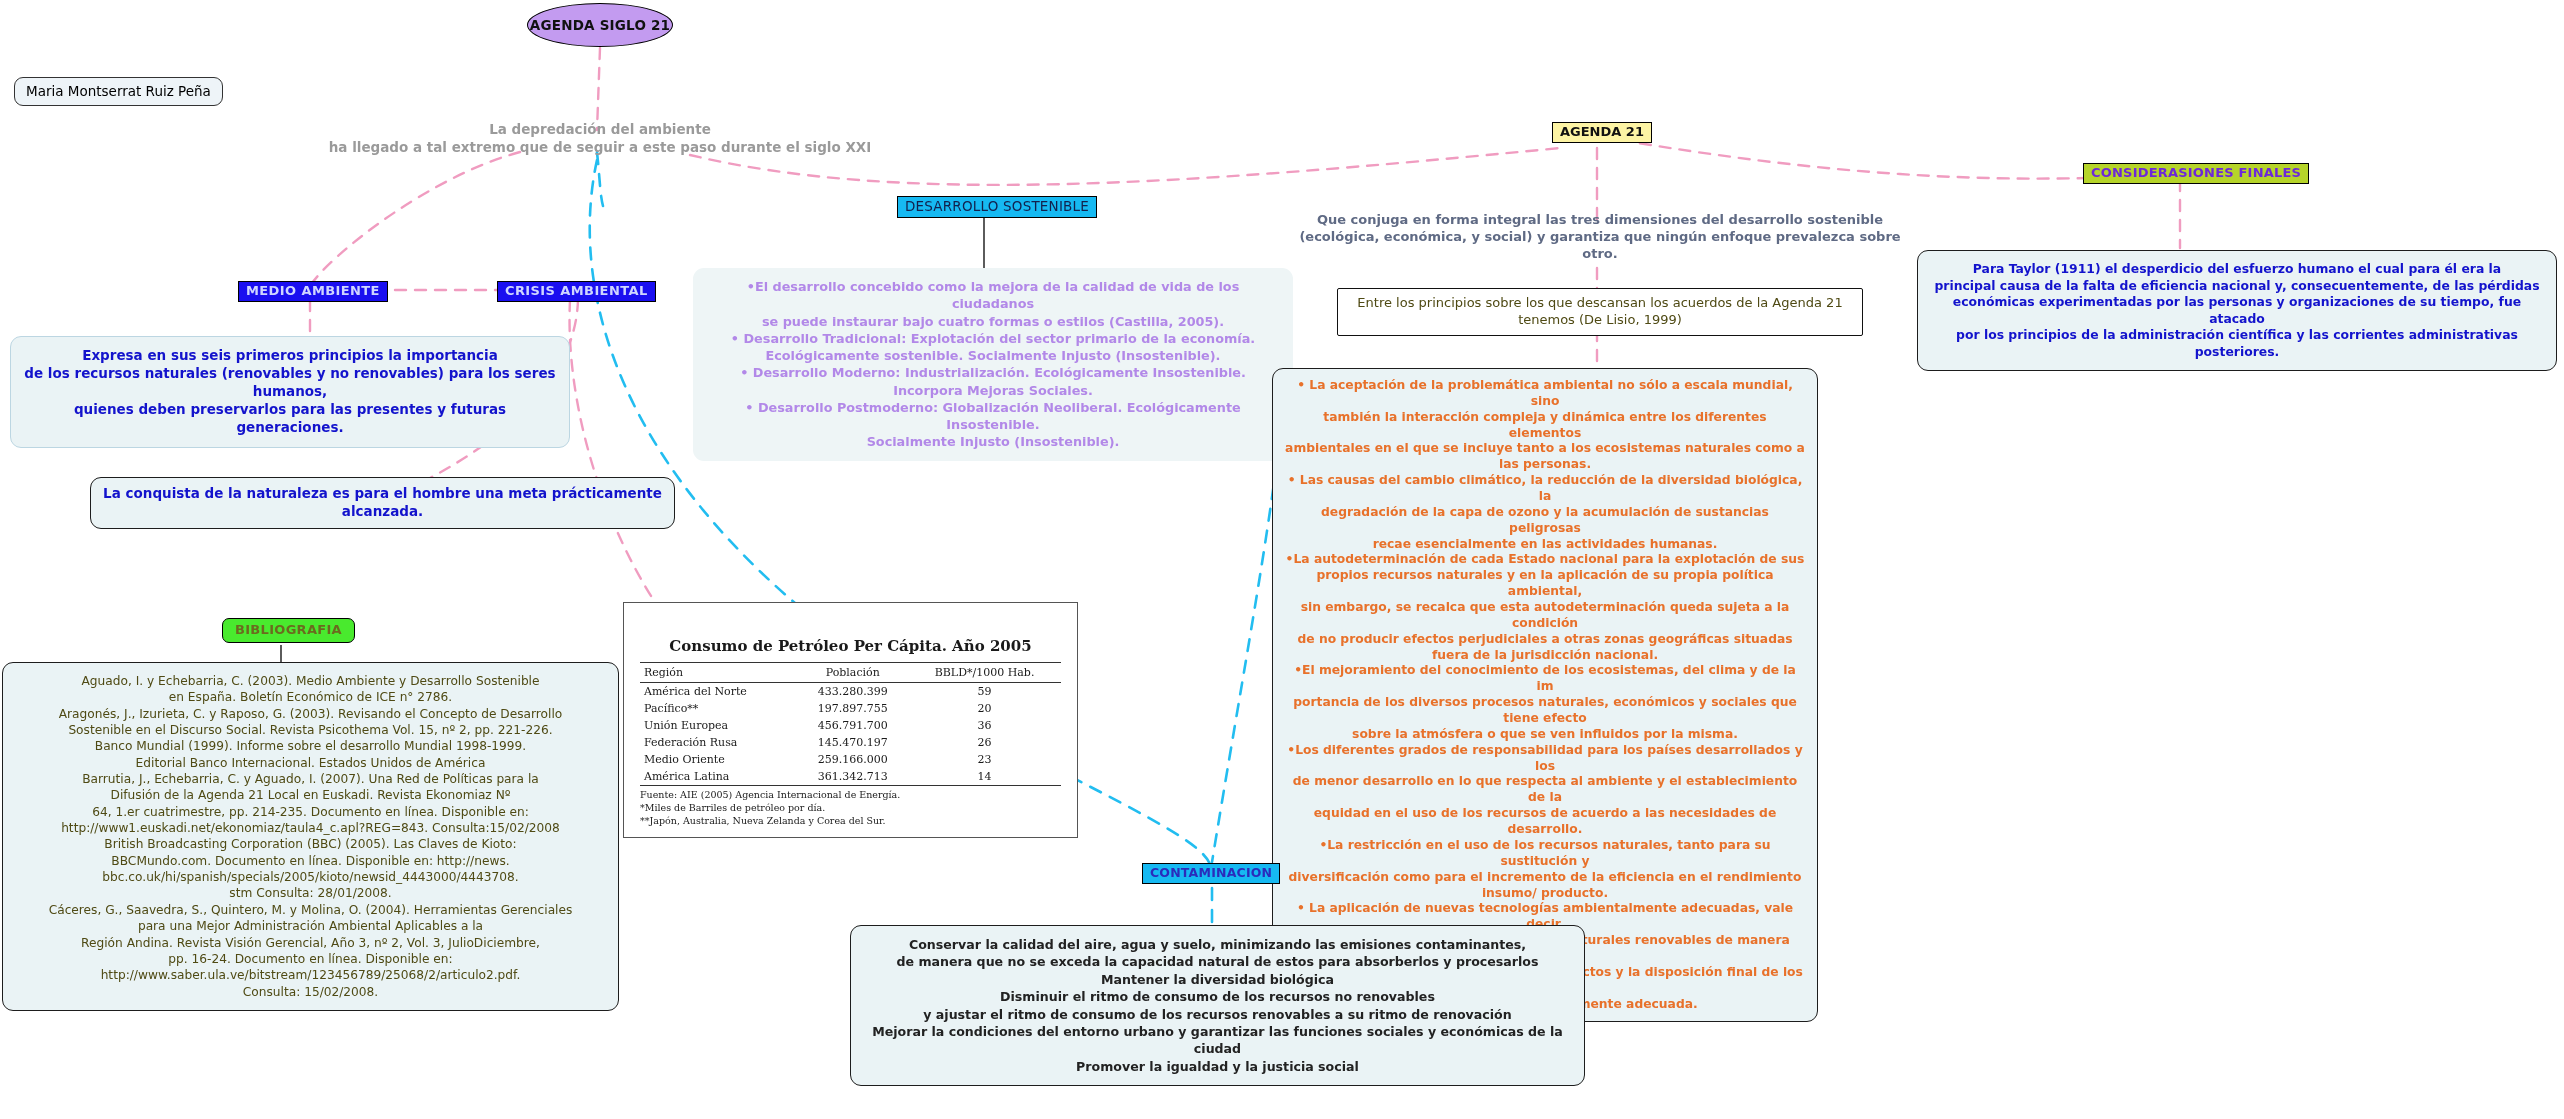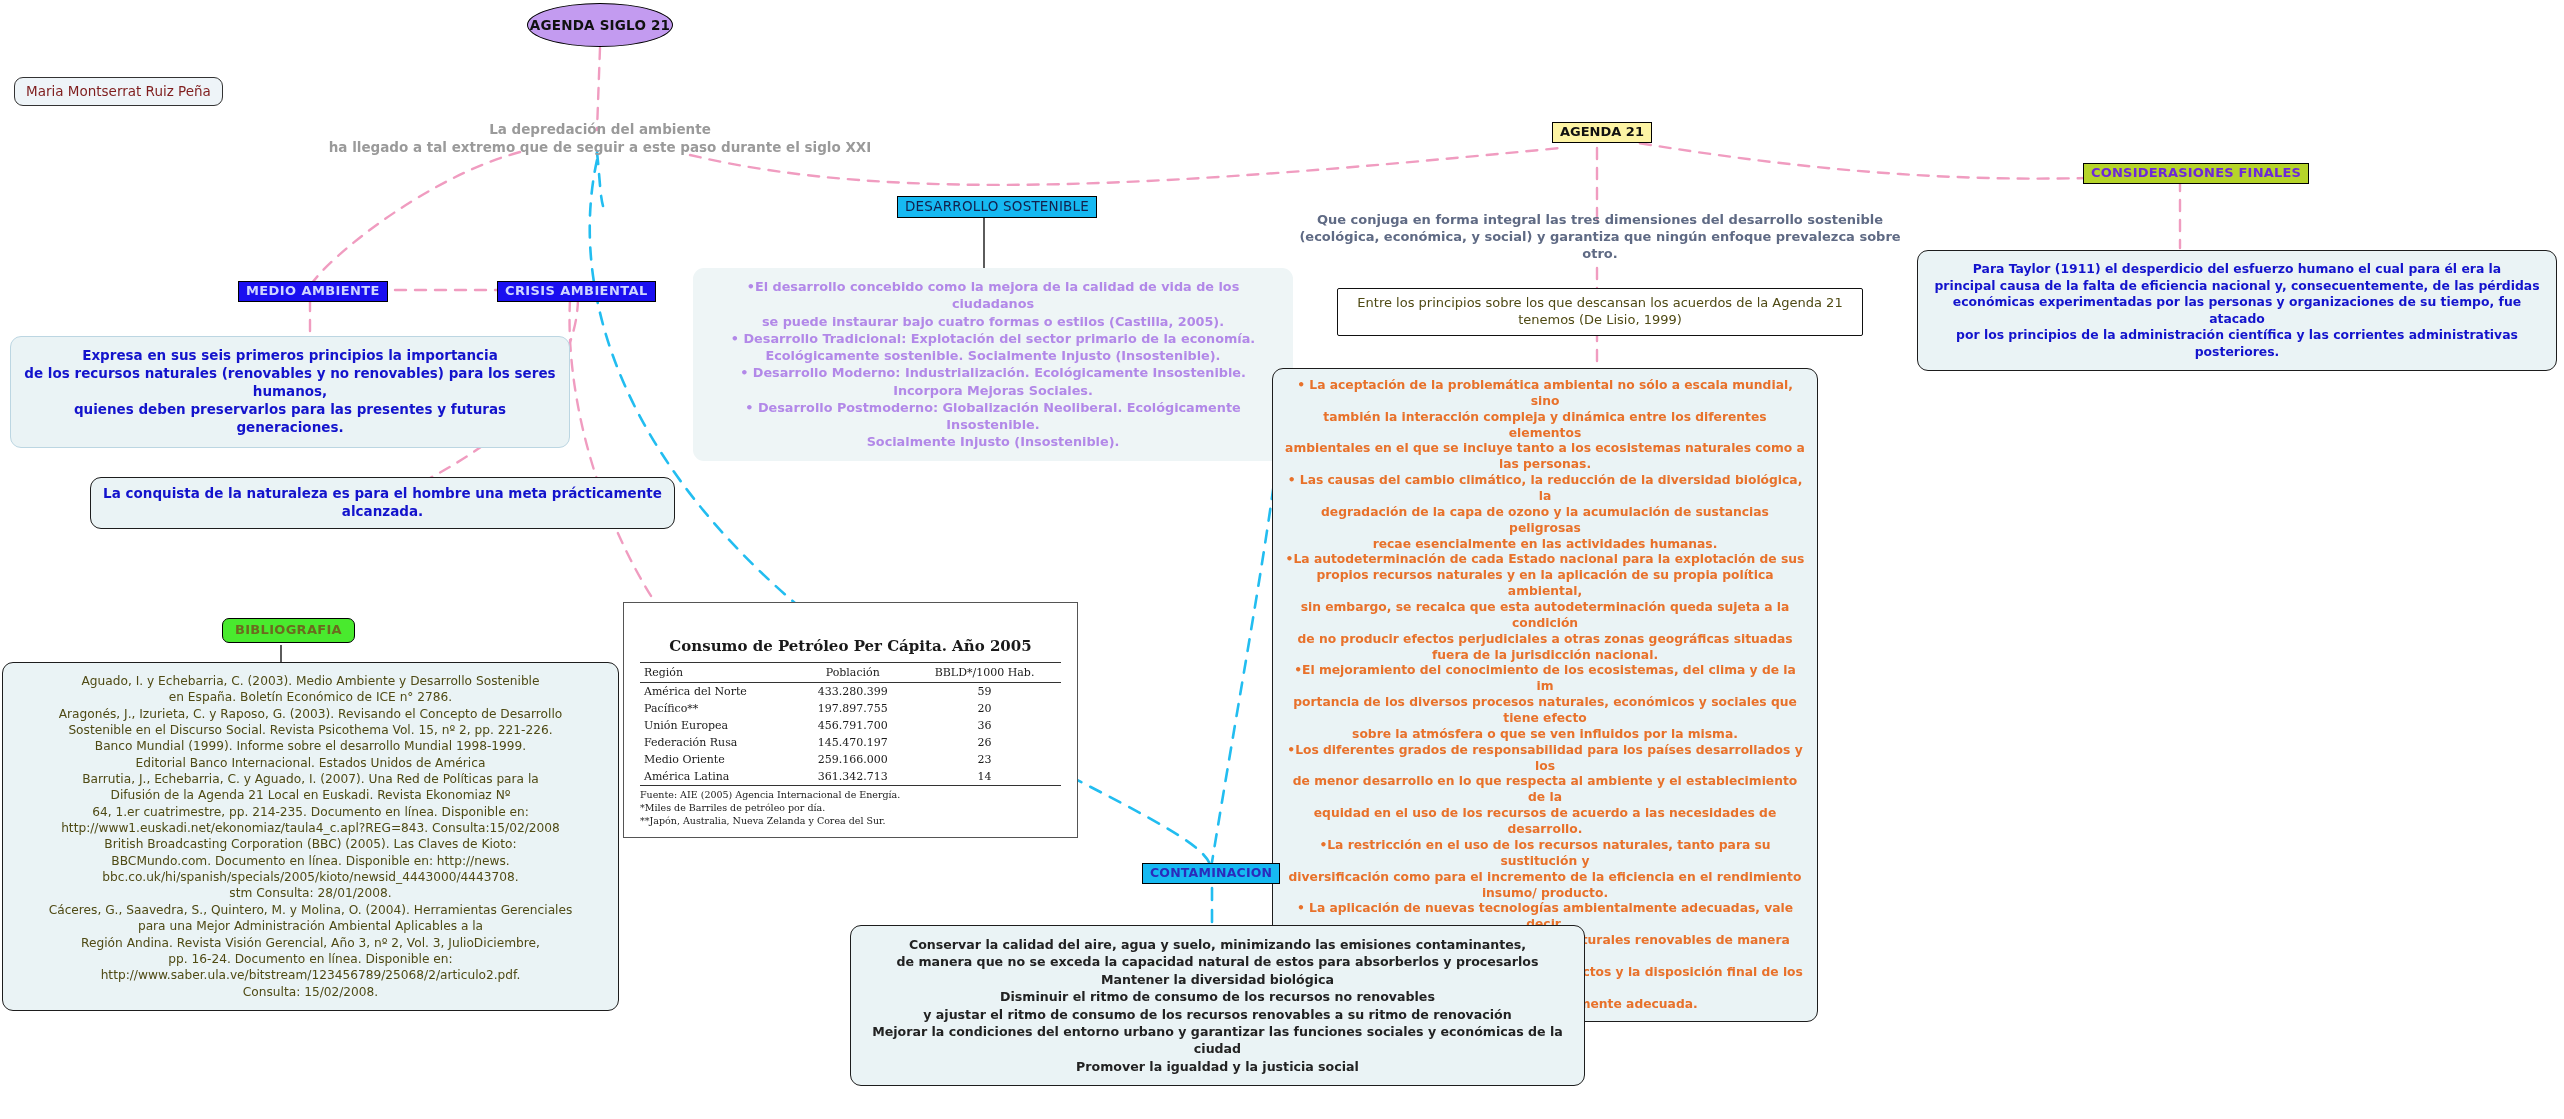--- a/index.html
+++ b/index.html
@@ -34,21 +34,21 @@
     letter-spacing: .2px;
   }
 
   
   .author-box {
     padding: 5px 11px 6px 11px;
     border: 1.5px solid #333333;
     border-radius: 9px;
     background: #eef4f8;
     font-size: 13.5px;
-    color: #7f1d1d;
+    color: #000000;
     white-space: nowrap;
   }
 
   
   .chip {
     display: inline-block;
     padding: 1px 7px 2px 7px;
     border: 1.5px solid #000000;
     font-size: 13px;
     font-weight: bold;

